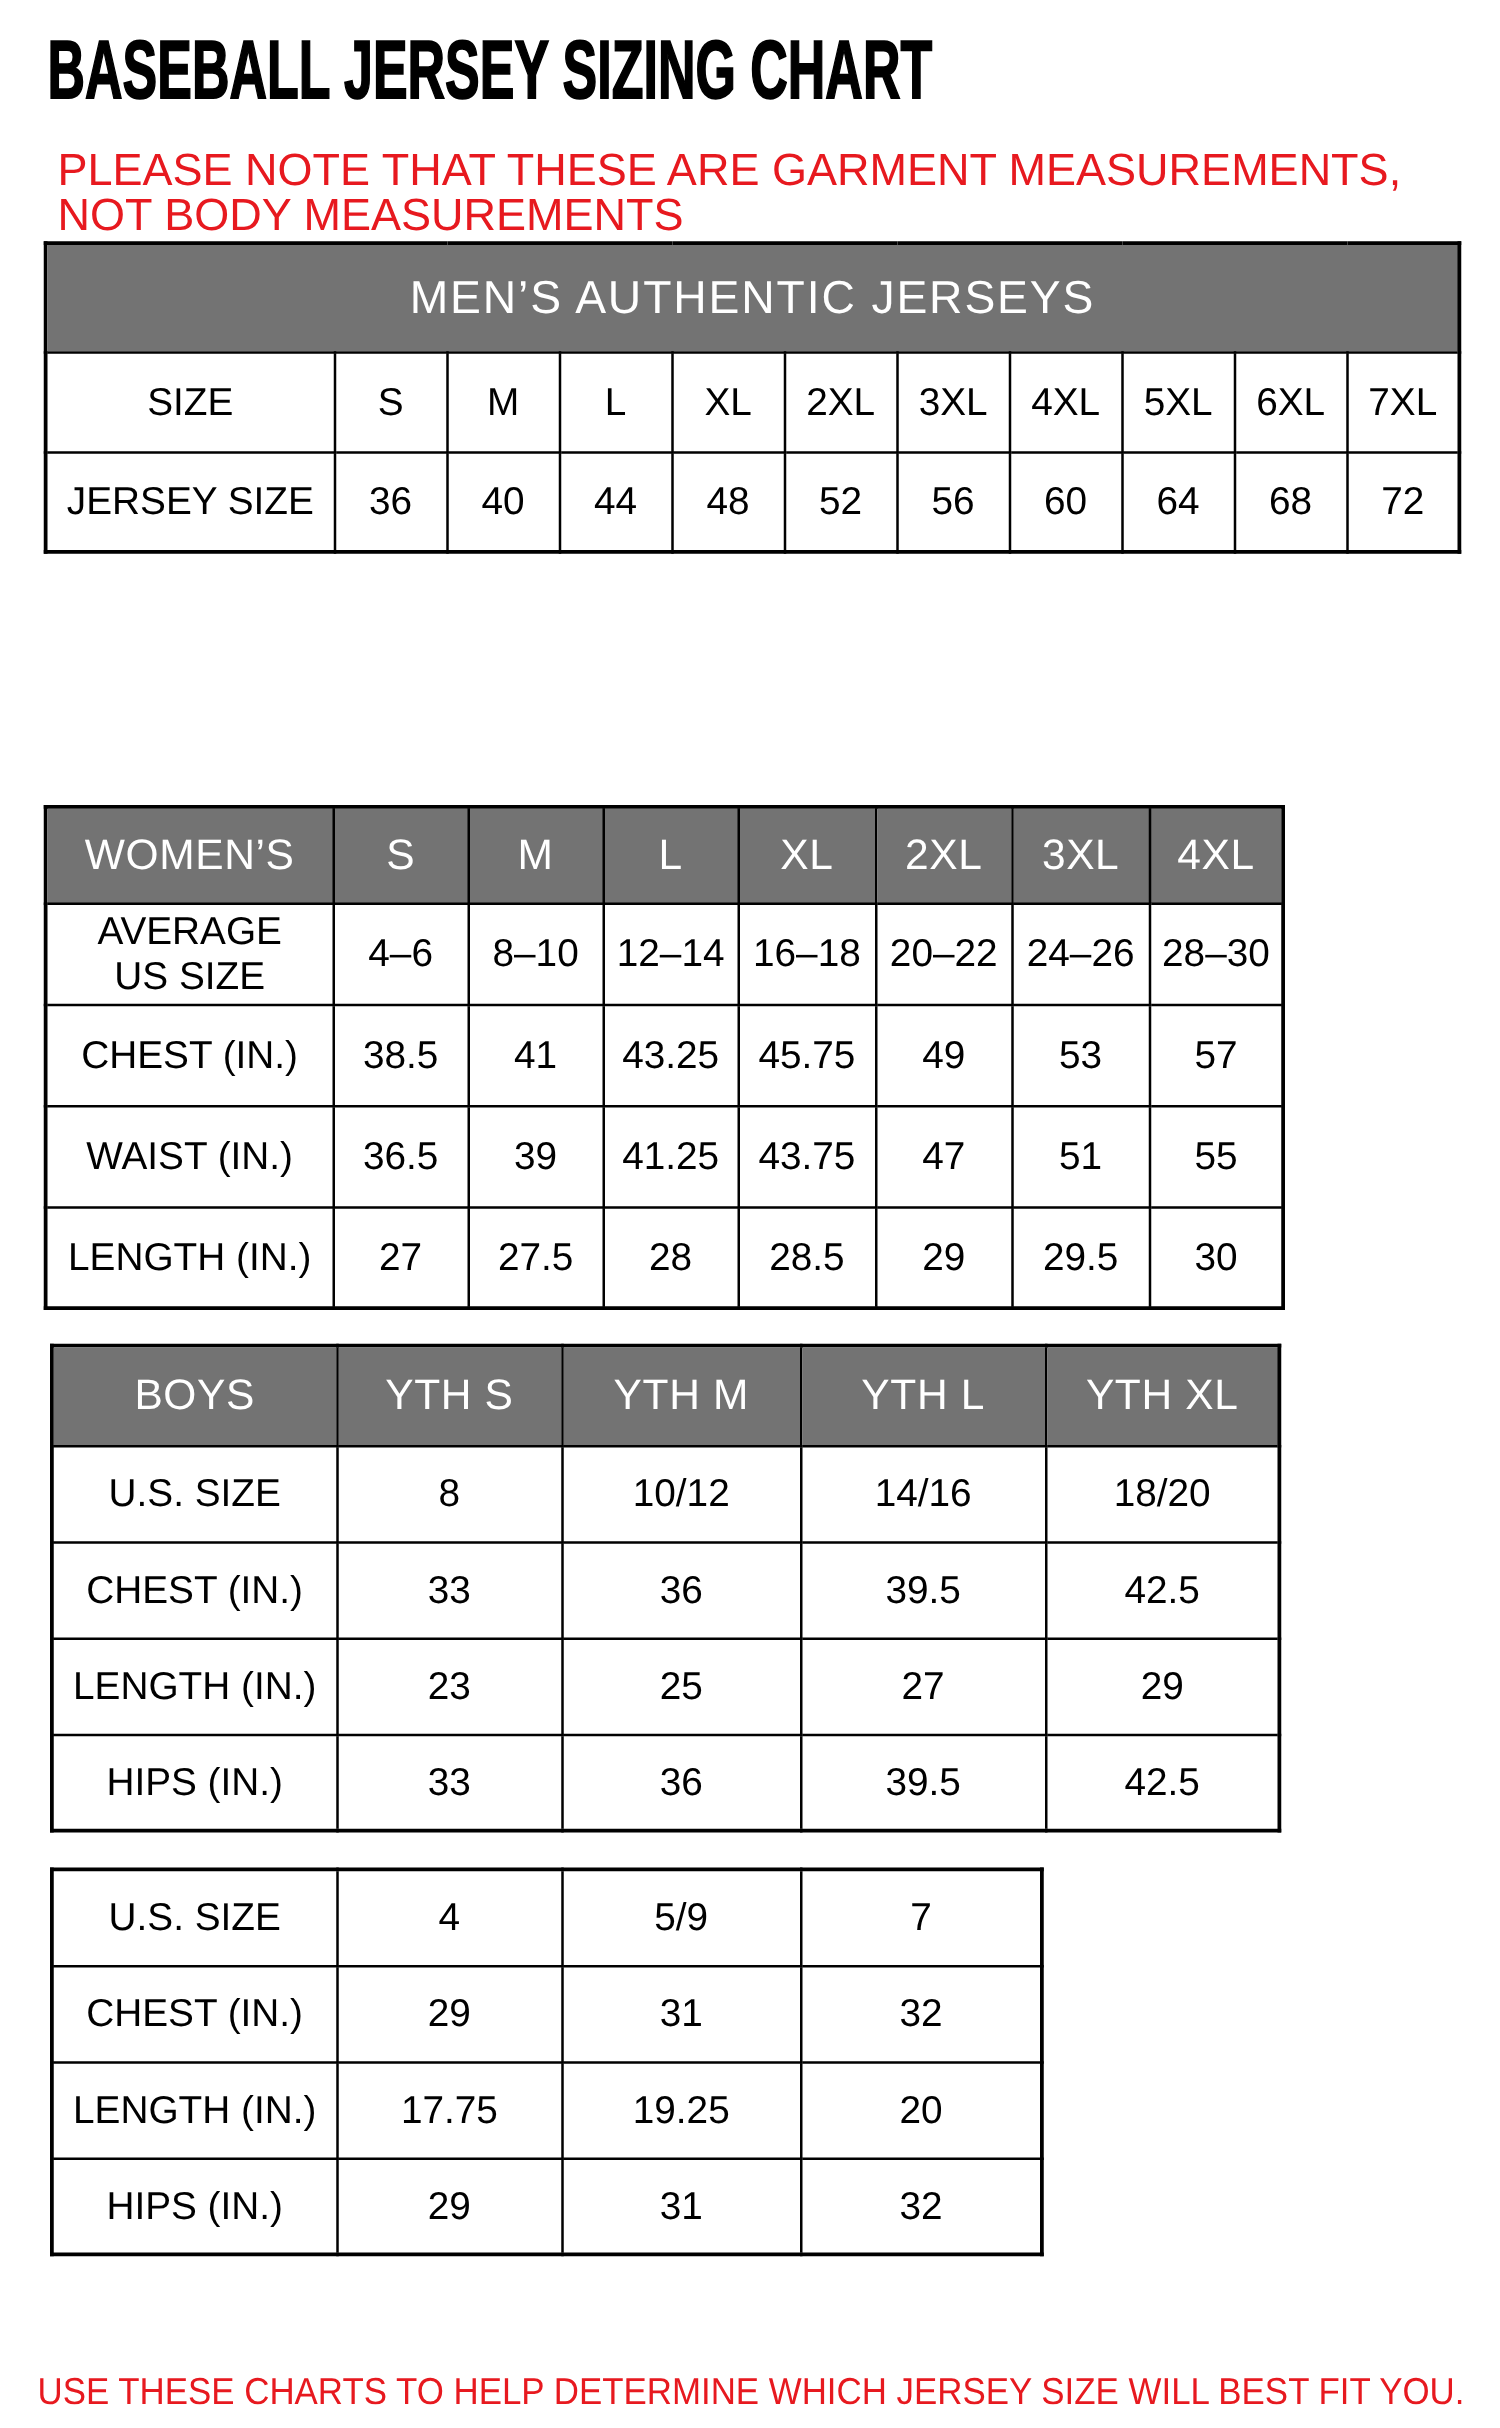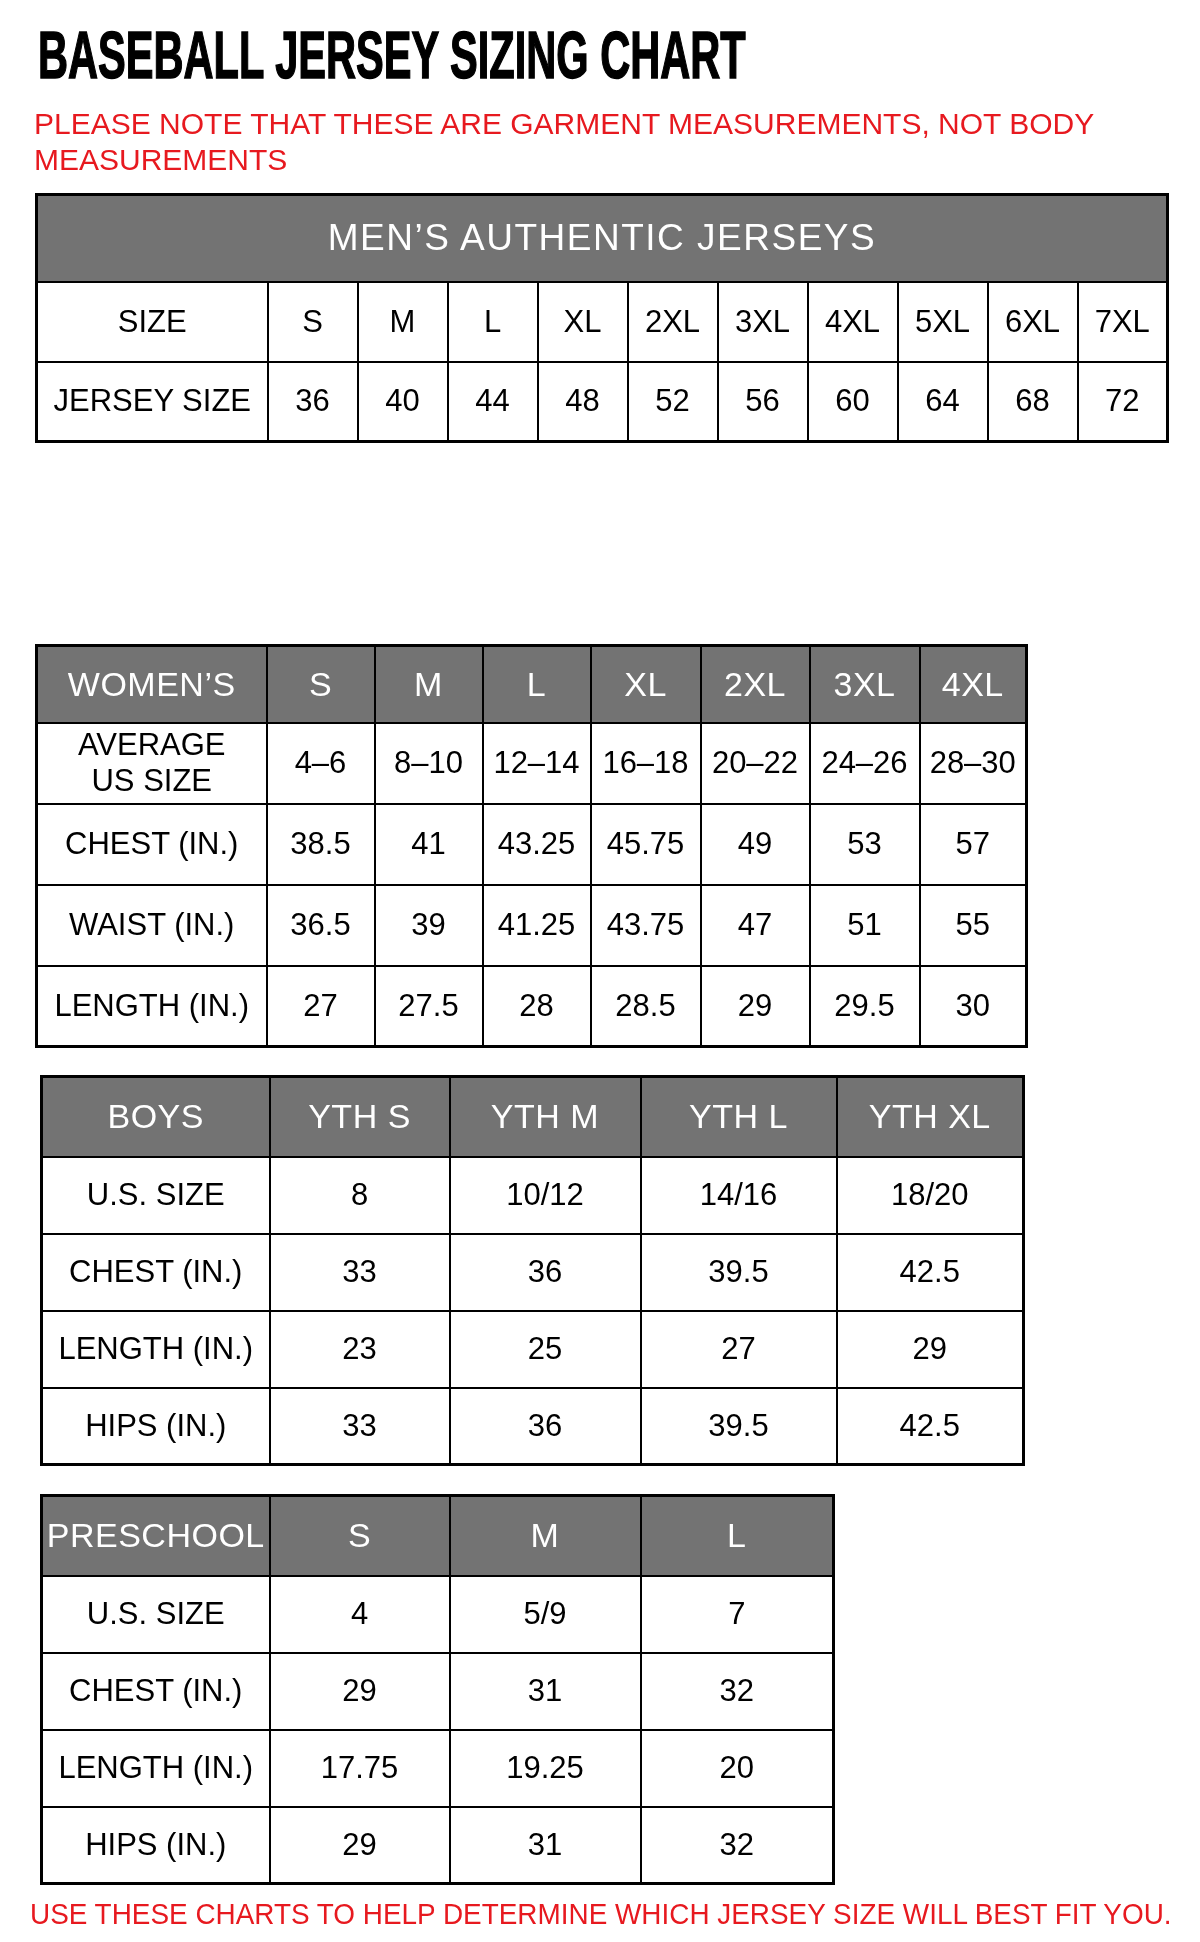--- a/index.html
+++ b/index.html
@@ -32,22 +32,22 @@
     white-space:nowrap;
     transform:scaleX(0.63);
     transform-origin:0 0;
     -webkit-text-stroke:1.5px #000;
   }
   #note-text{
     position:absolute;
     left:34px;
     top:106px;
     width:1120px;
-    margin:0;
-    font-size:30px;
+    margin:12px;
+    font-size:36px;
     line-height:36px;
     color:var(--accent-red,#e7191f);
     letter-spacing:0px;
   }
   #footer-text{
     position:absolute;
     left:30px;
     top:1896px;
     margin:0;
     font-size:30px;
@@ -271,26 +271,20 @@
     </table>
 
   <table class="tbl preschool">
       <colgroup>
         <col style="width: 228px;">
         <col style="width: 180px;">
         <col style="width: 191px;">
         <col style="width: 193px;">
       </colgroup>
       <tbody>
-        <tr class="head-row">
-          <th class="label">PRESCHOOL</th>
-          <th class="val">S</th>
-          <th class="val">M</th>
-          <th class="val">L</th>
-        </tr>
         <tr>
           <td class="label">U.S. SIZE</td>
           <td class="val">4</td>
           <td class="val">5/9</td>
           <td class="val">7</td>
         </tr>
         <tr>
           <td class="label">CHEST (IN.)</td>
           <td class="val">29</td>
           <td class="val">31</td>

